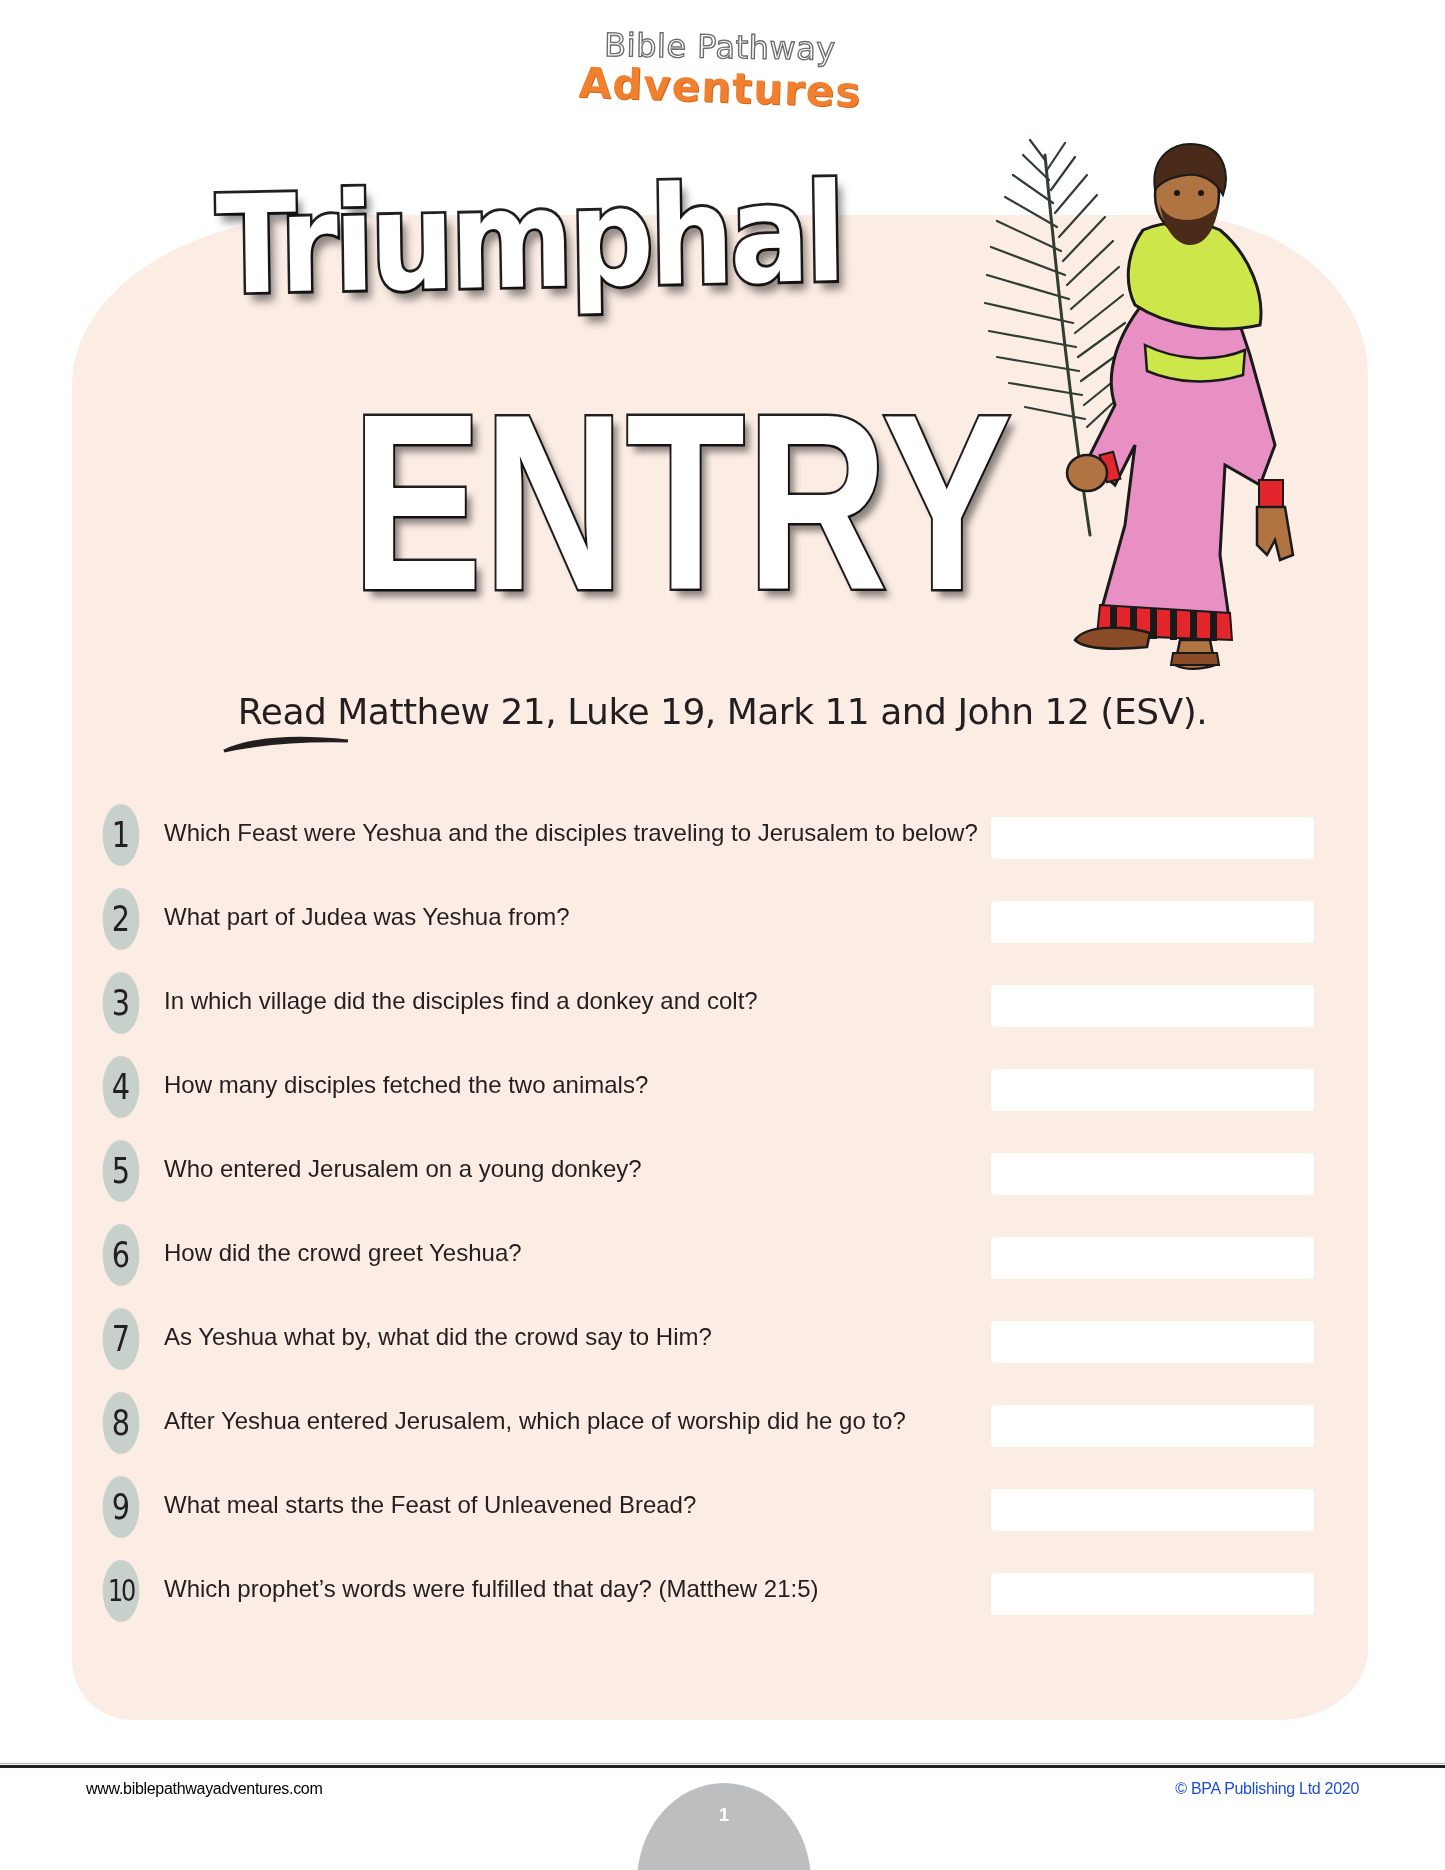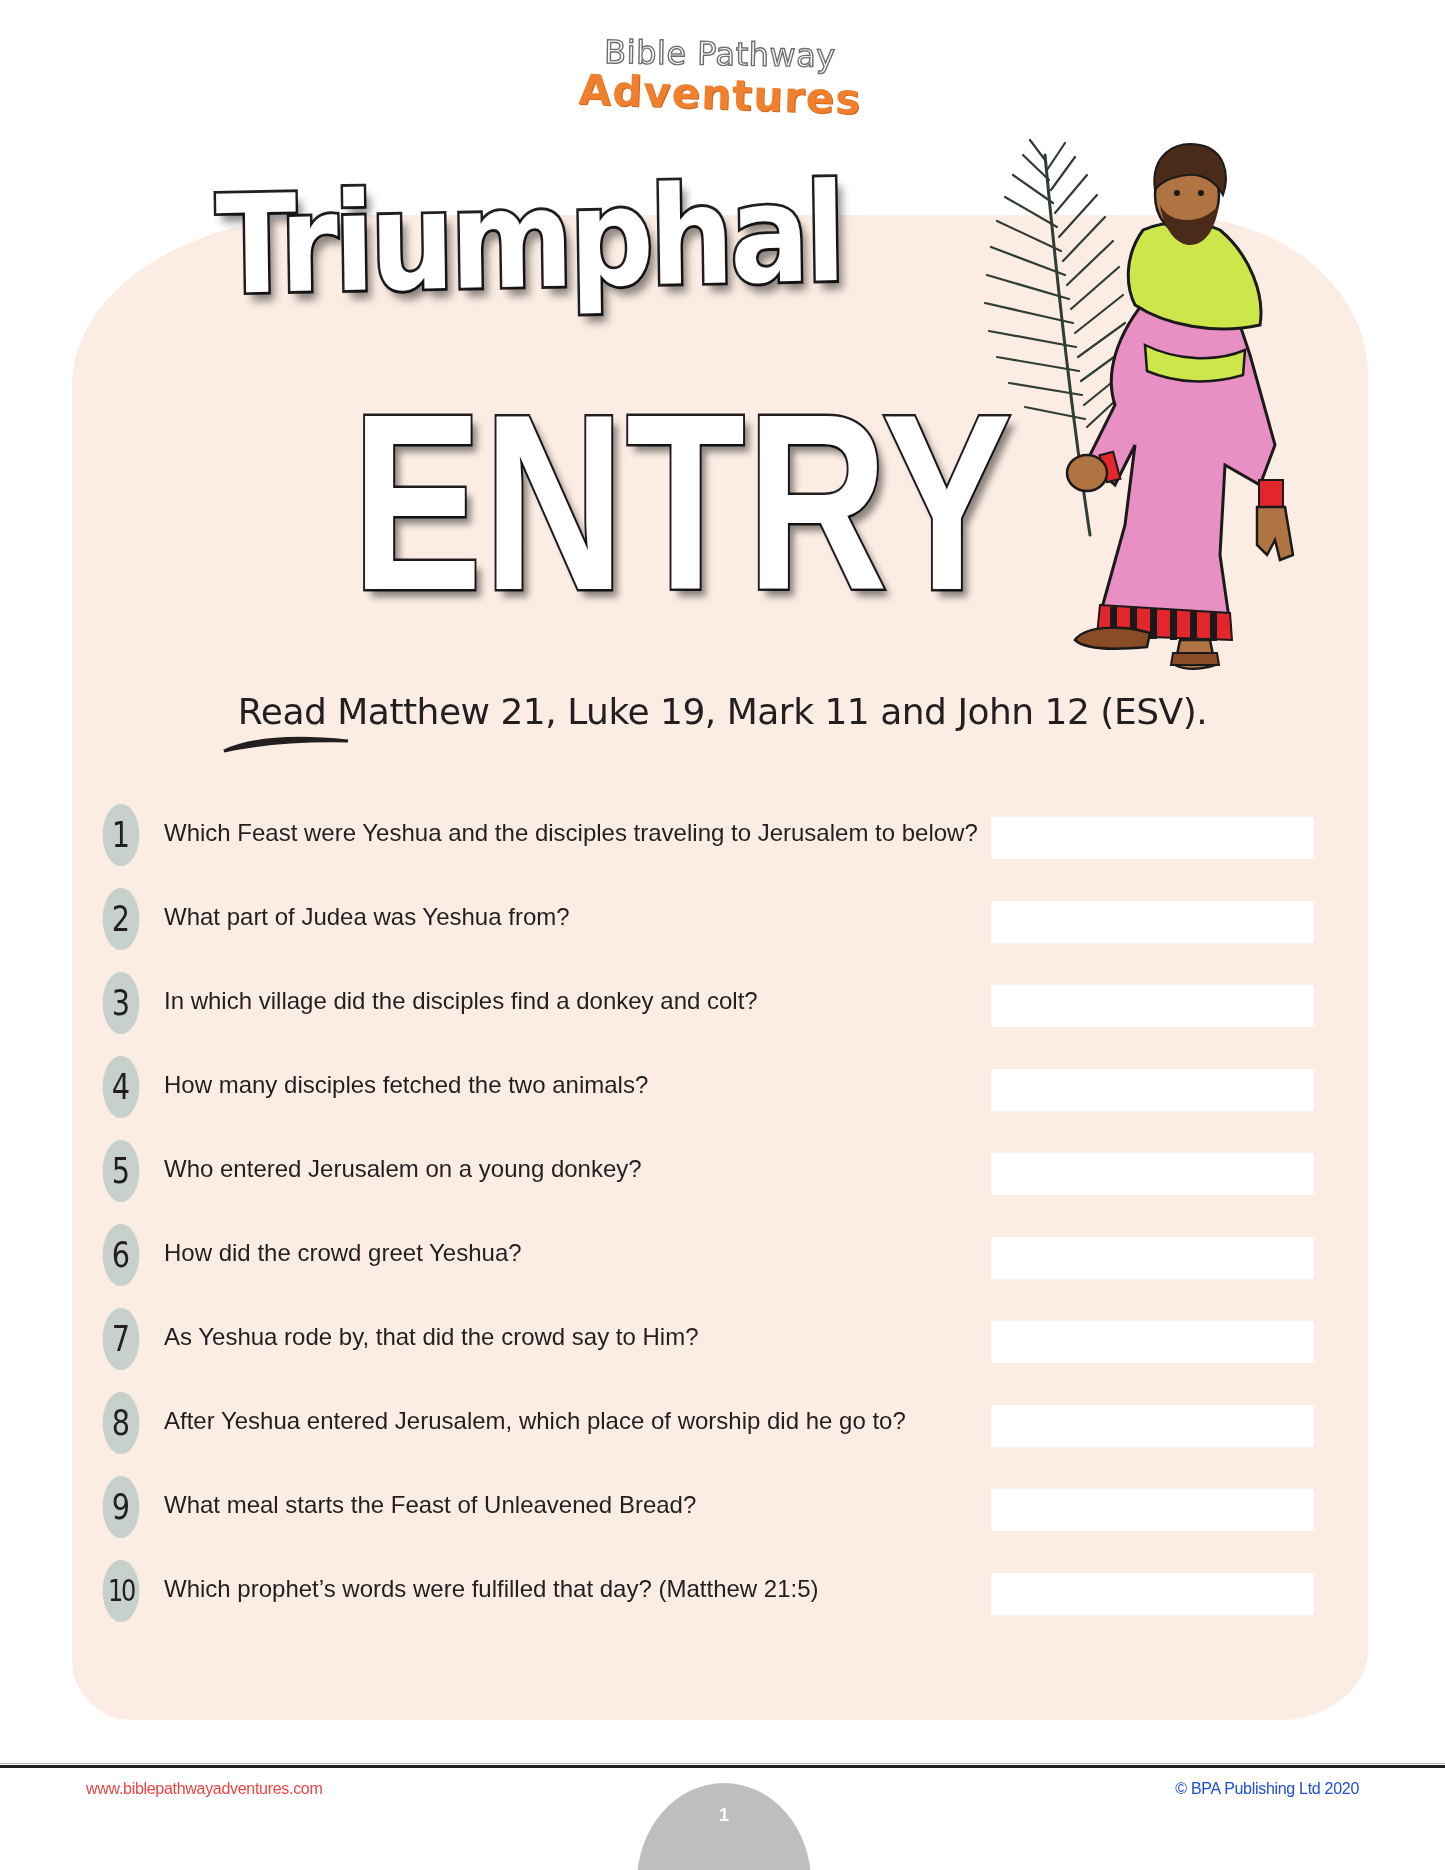--- a/index.html
+++ b/index.html
@@ -5,21 +5,21 @@
   html, body { margin: 0; padding: 0; }
   body {
     width: 1445px; height: 1870px; position: relative; overflow: hidden;
     background: #ffffff; font-family: "Liberation Sans", sans-serif; color: #231f20;
   }
   .blob {
     position: absolute; left: 72px; top: 215px; width: 1296px; height: 1505px;
     background: #fcede4;
     border-radius: 260px 200px 90px 60px / 170px 160px 70px 60px;
   }
-  .logo { position: absolute; left: 570px; top: 35px; width: 300px; text-align: center; }
+  .logo { position: absolute; left: 570px; top: 28px; width: 300px; text-align: center; }
   .logo-top {
     font-family: "DejaVu Sans", sans-serif; font-size: 32px; color: #ffffff;
     -webkit-text-stroke: 1.4px #6d6e71; letter-spacing: 0.5px; line-height: 38px;
     transform: rotate(1deg);
   }
   .logo-bottom {
     font-family: "DejaVu Sans", sans-serif; font-size: 42px; color: #f07f2e; font-weight: bold;
     letter-spacing: 1px; line-height: 44px; transform: rotate(2deg);
     text-shadow: 1px 1px 0 #d0641a;
   }
@@ -59,21 +59,21 @@
   }
   .q-answer {
     position: absolute; left: 893px; top: 17px; width: 323px; height: 42px;
     background: #ffffff; border: none; border-radius: 3px; padding: 0 10px; box-sizing: border-box;
     font-family: "Liberation Sans", sans-serif; font-size: 20px; outline: none;
   }
   .footer-line { position: absolute; left: 0; top: 1765px; width: 1445px; height: 3px; background: #231f20; }
   .footer-line2 { position: absolute; left: 0; top: 1763px; width: 1445px; height: 1px; background: #b0b0b0; }
   .footer-left {
     position: absolute; left: 86px; top: 1780px; font-family: "Liberation Sans", sans-serif;
-    font-size: 16px; color: #ef4444; letter-spacing: -0.3px;
+    font-size: 16px; color: #000000; letter-spacing: -0.3px;
   }
   .footer-right {
     position: absolute; right: 86px; top: 1780px; font-family: "Liberation Sans", sans-serif;
     font-size: 16px; color: #1d4ed8; letter-spacing: -0.3px;
   }
   .page-tab {
     position: absolute; left: 637px; top: 1783px; width: 174px; height: 180px;
     background: #bcbec0; border-radius: 50% 50% 0 0 / 55% 55% 0 0;
   }
   .page-num {
@@ -188,21 +188,21 @@
     <div class="q-text">Who entered Jerusalem on a young donkey?</div>
     <input class="q-answer" type="text" value="" style="">
   </div>
   <div class="q-row">
     <div class="q-num">6</div>
     <div class="q-text">How did the crowd greet Yeshua?</div>
     <input class="q-answer" type="text" value="" style="">
   </div>
   <div class="q-row">
     <div class="q-num">7</div>
-    <div class="q-text">As Yeshua rode by, that did the crowd say to Him?</div>
+    <div class="q-text">As Yeshua what by, what did the crowd say to Him?</div>
     <input class="q-answer" type="text" value="" style="">
   </div>
   <div class="q-row">
     <div class="q-num">8</div>
     <div class="q-text">After Yeshua entered Jerusalem, which place of worship did he go to?</div>
     <input class="q-answer" type="text" value="" style="">
   </div>
   <div class="q-row">
     <div class="q-num">9</div>
     <div class="q-text">What meal starts the Feast of Unleavened Bread?</div>

